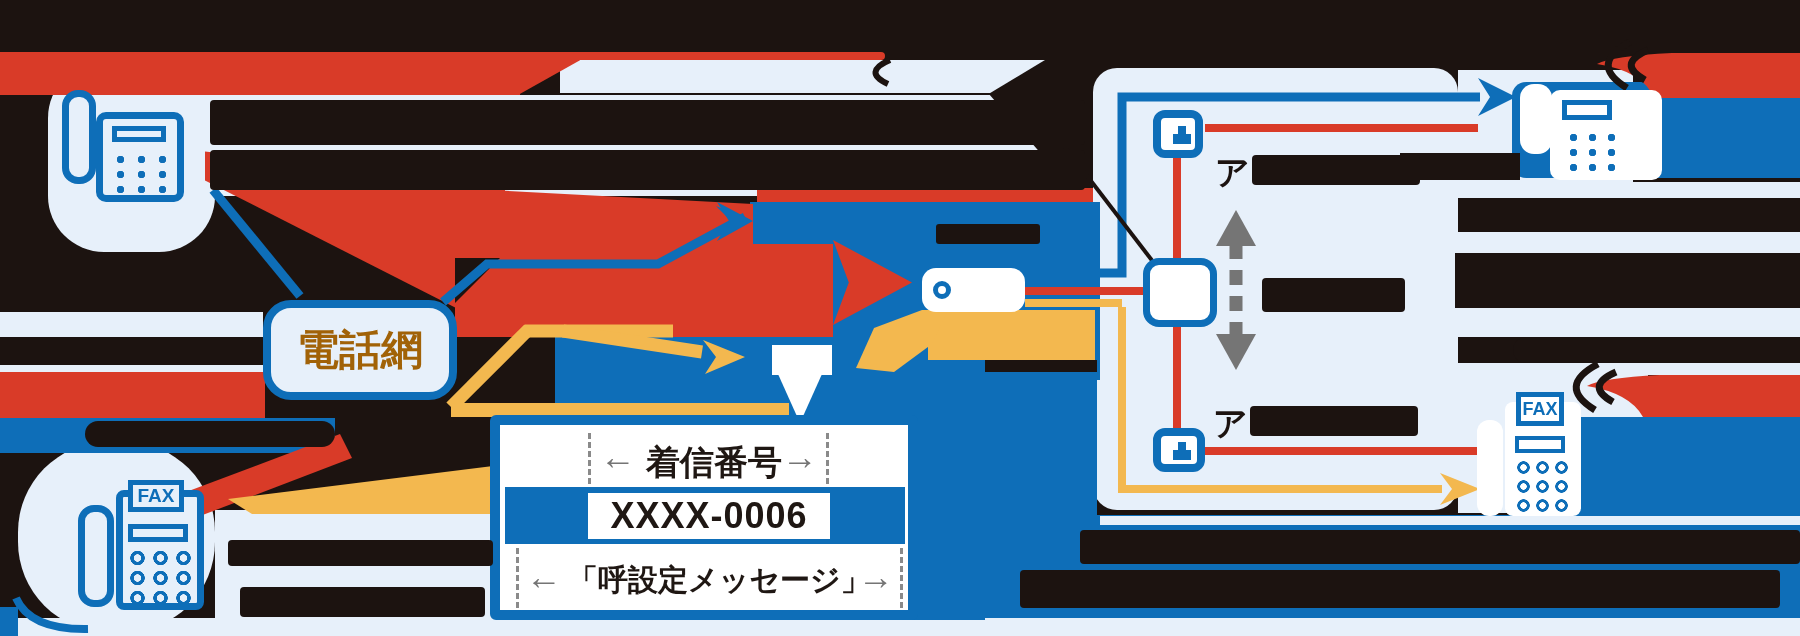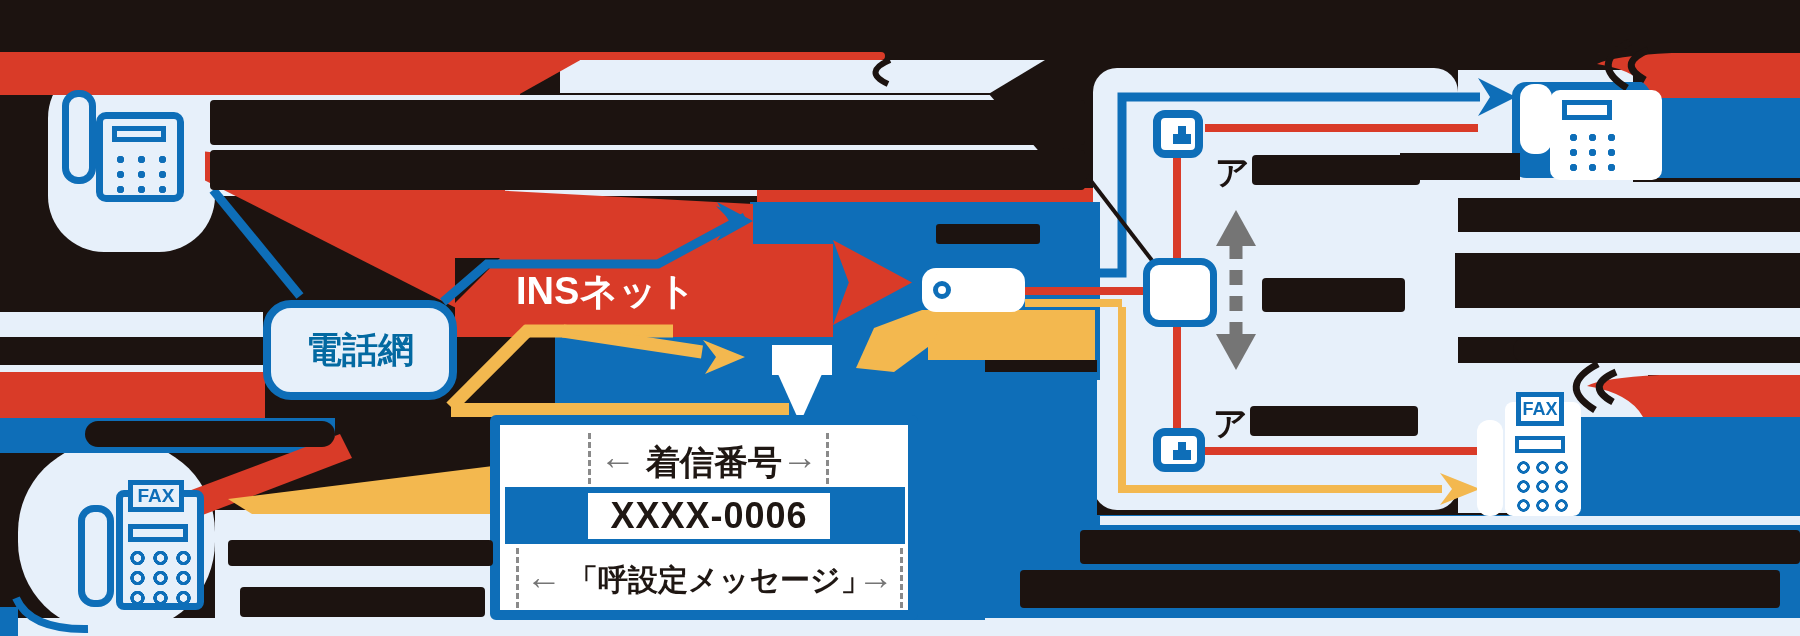--- a/index.html
+++ b/index.html
@@ -54,24 +54,23 @@
   <div class="abs red" style="left:455px;top:258px;width:378px;height:79px;"></div>
   <div class="abs ink" style="left:455px;top:258px;width:45px;height:45px;clip-path:polygon(0 0,100% 0,0 100%);"></div>
   <div class="abs red" style="left:753px;top:244px;width:80px;height:14px;"></div>
   <div class="abs red" style="left:833px;top:240px;width:79px;height:85px;clip-path:polygon(0 0,100% 50%,0 100%,20% 50%);"></div>
   <div class="abs red" style="left:757px;top:188px;width:336px;height:14px;"></div>
   <div class="abs red" style="left:0;top:372px;width:265px;height:46px;"></div>
 
   <div class="abs yellow" style="left:928px;top:310px;width:167px;height:50px;"></div>
 
   <div class="abs" style="left:263px;top:300px;width:194px;height:100px;border-radius:28px;border:8px solid #0e6eb8;background:#e7f0fa;box-sizing:border-box;display:flex;align-items:center;justify-content:center;">
-    <span class="txt" style="position:static;font-size:36px;color:#0369a1;">電話網</span>
-  </div>
-
-  <span class="txt" style="left:516px;top:266px;font-size:38px;color:#fff;">INSネット</span>
+    <span class="txt" style="position:static;font-size:42px;color:#a16207;">電話網</span>
+  </div>
+
 
   <svg width="1800" height="636" viewBox="0 0 1800 636">
 
     <path d="M213,190 L300,296" stroke="#0e6eb8" stroke-width="9" fill="none"></path>
     <path d="M443,302 L487,264 L658,264 L745,217" stroke="#0e6eb8" stroke-width="9" fill="none"></path>
     <polygon points="716,206 750,220 722,236 730,220" fill="#0e6eb8"></polygon>
     <polygon points="717,202 753,221 717,241 729,221" fill="#0e6eb8"></polygon>
     <path d="M1098,273 L1122,273 L1122,97 L1480,97" stroke="#0e6eb8" stroke-width="9" fill="none"></path>
     <polygon points="1478,78 1516,97 1478,116 1490,97" fill="#0e6eb8"></polygon>
 

